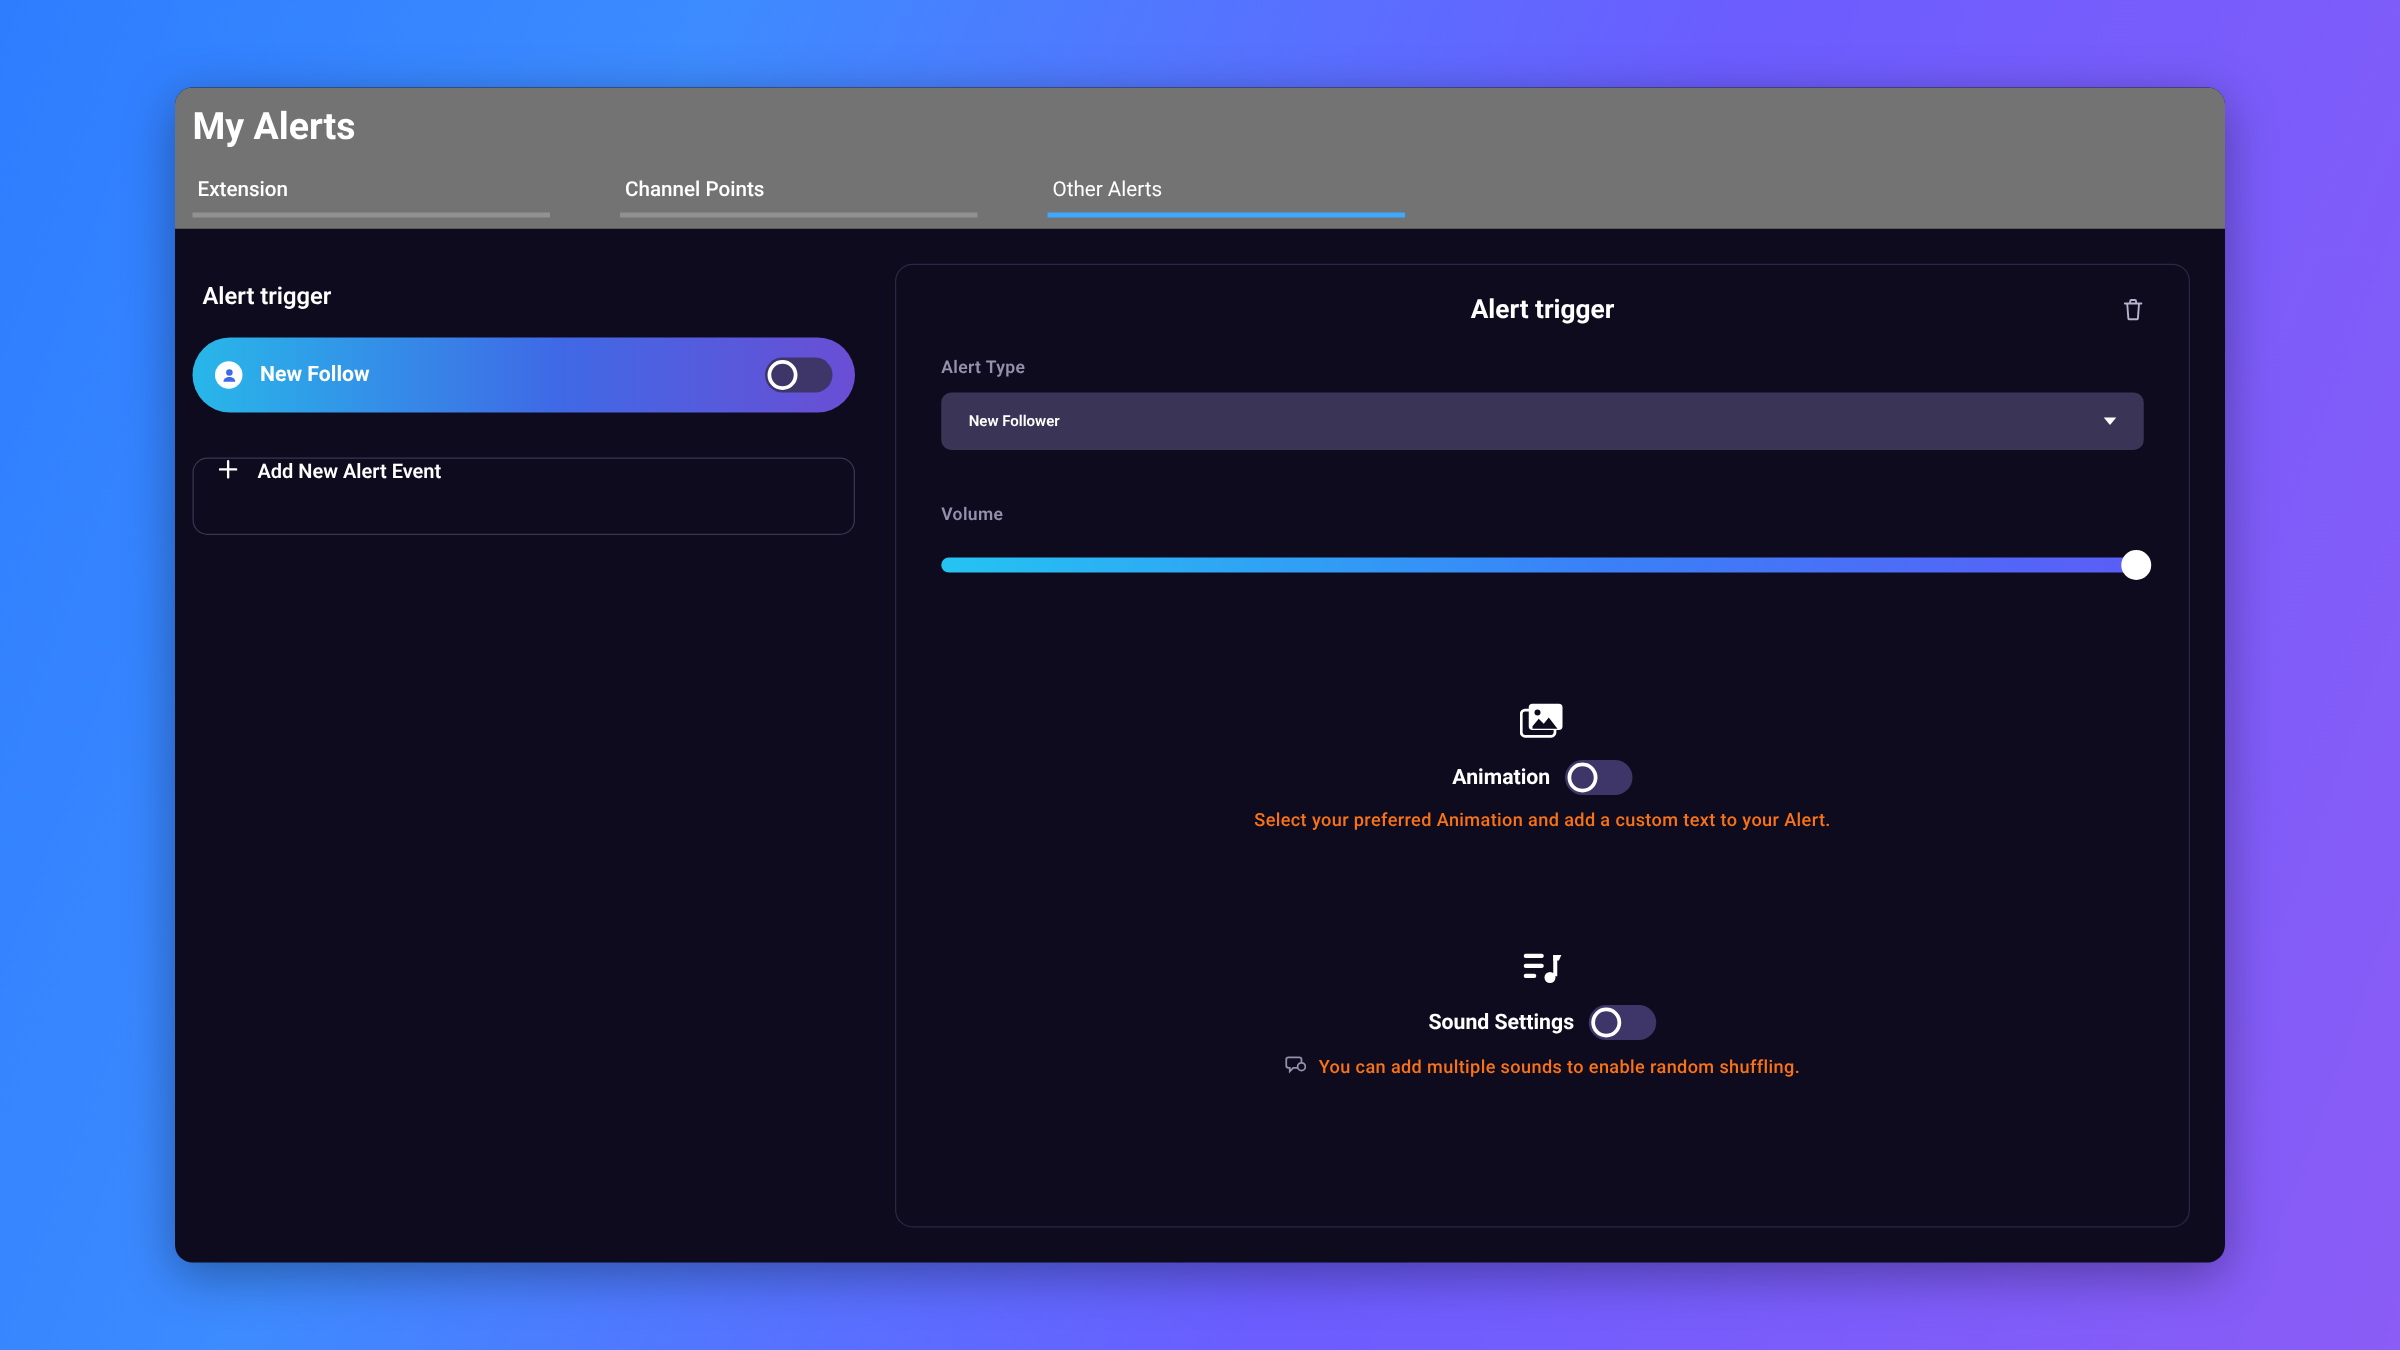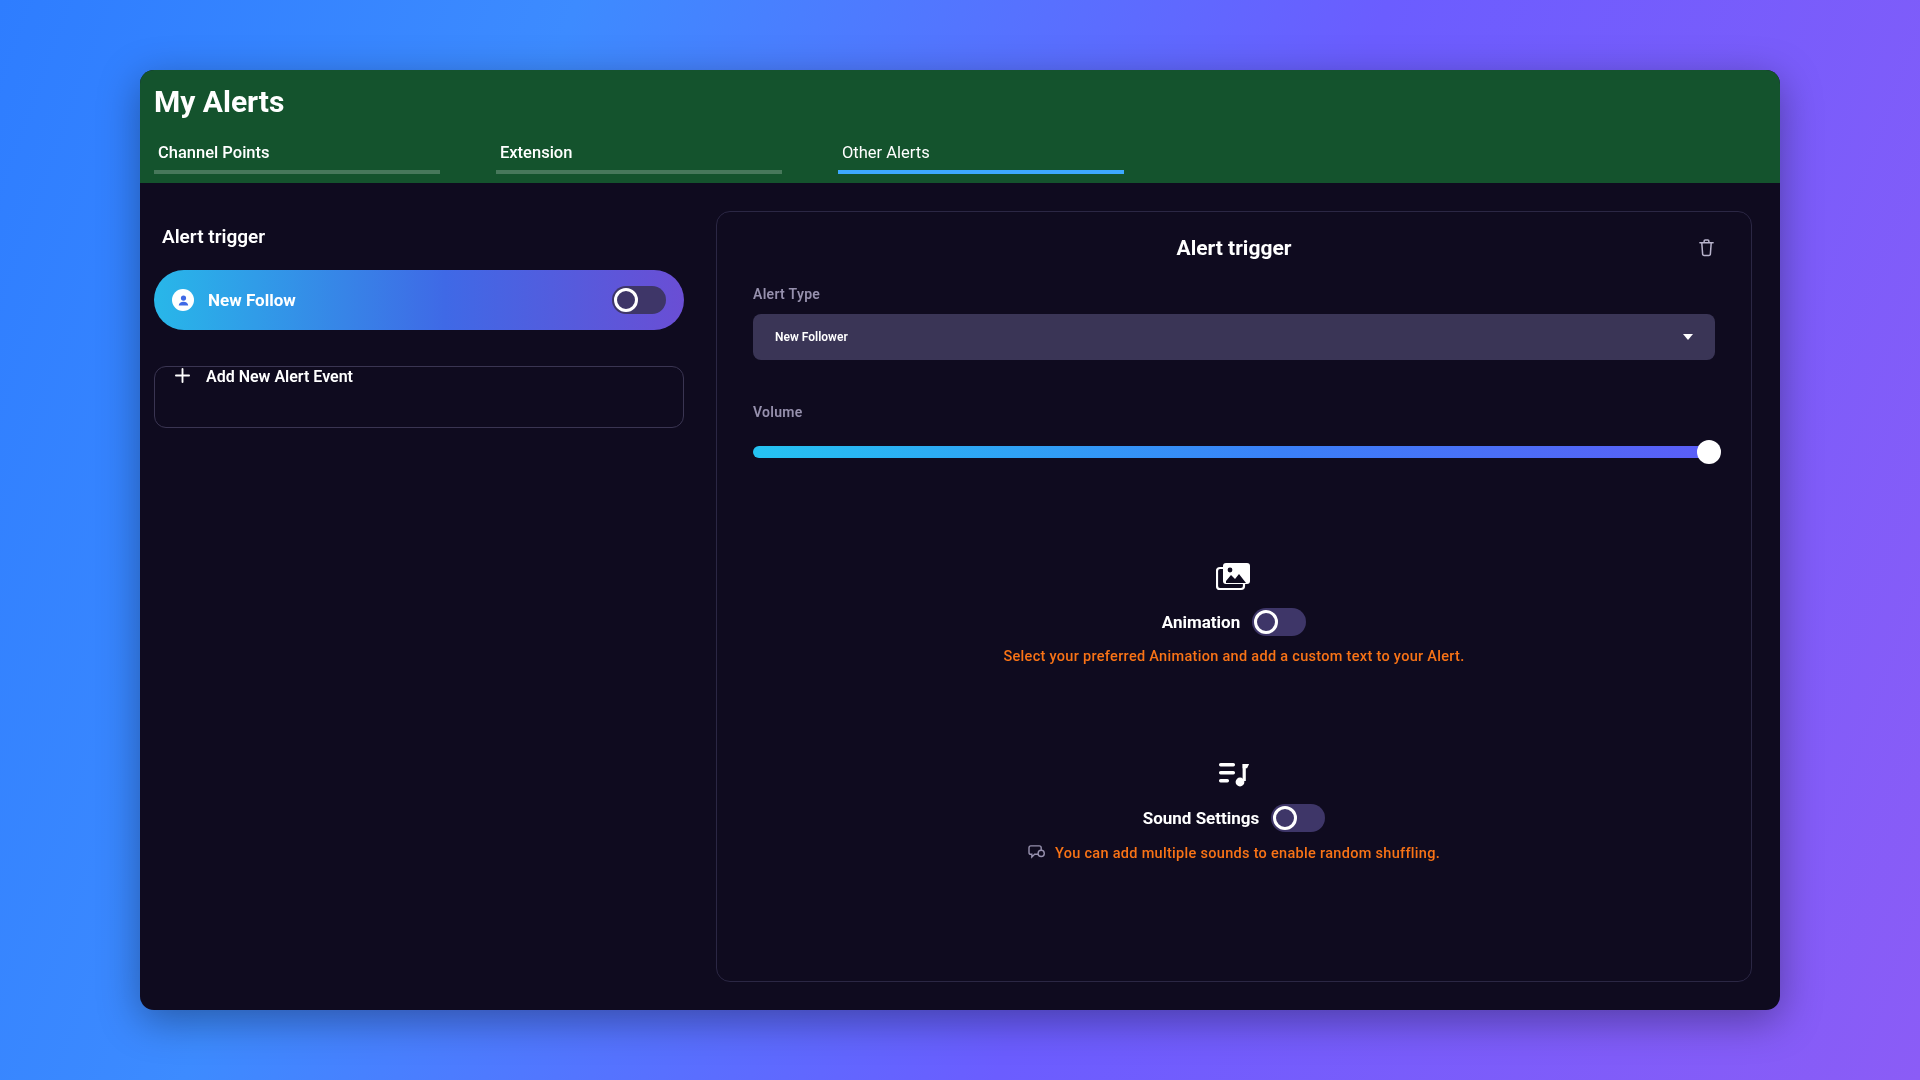--- a/index.html
+++ b/index.html
@@ -23,21 +23,21 @@
   width: 1640px;
   height: 940px;
   background: #0f0b1f;
   border-radius: 14px;
   overflow: hidden;
   box-shadow: 0 10px 40px rgba(0,0,0,0.35);
   position: relative;
 }
 
 .header {
-  background: #14532d;
+  background: #737373;
   height: 113px;
   padding: 14px 20px 0 14px;
 }
 
 .page-title {
   color: #ffffff;
   font-size: 30px;
   font-weight: 700;
   line-height: 1.2;
 }
@@ -299,24 +299,24 @@
 </style>
 </head>
 <body>
 
 <div class="panel">
 
   <div class="header">
     <h1 class="page-title">My Alerts</h1>
     <div class="tabs">
       <div class="tab">
+        <span>Extension</span>
+      </div>
+      <div class="tab">
         <span>Channel Points</span>
-      </div>
-      <div class="tab">
-        <span>Extension</span>
       </div>
       <div class="tab active">
         <span>Other Alerts</span>
       </div>
     </div>
   </div>
 
   <div class="body">
 
     <div class="sidebar">

